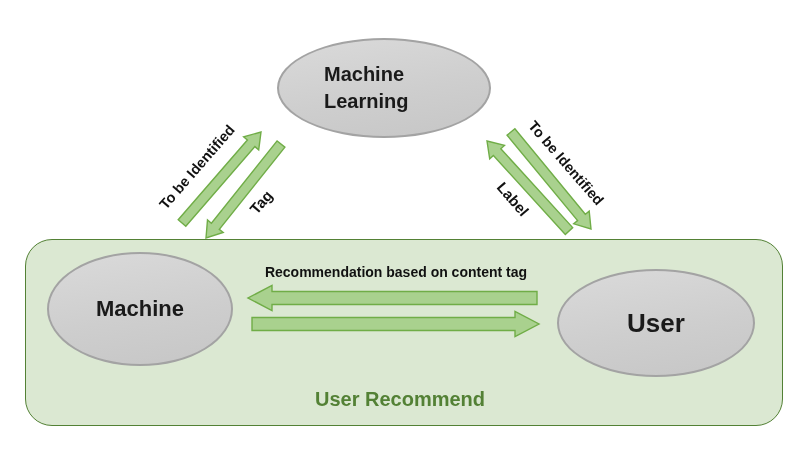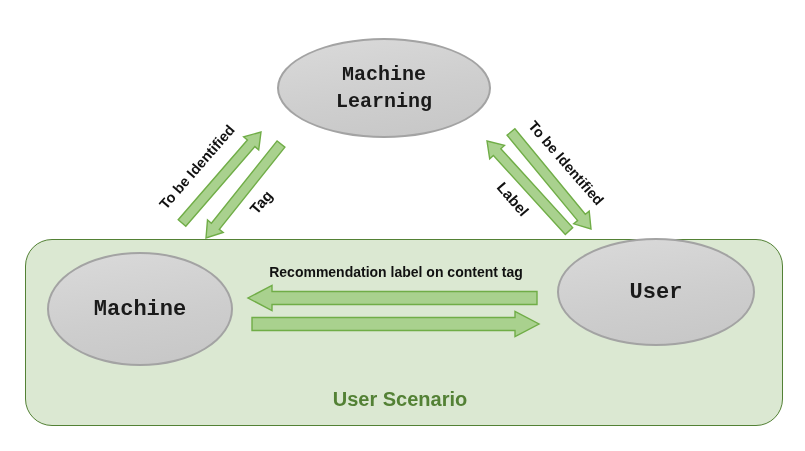--- a/index.html
+++ b/index.html
@@ -32,39 +32,38 @@
     position: absolute;
     box-sizing: border-box;
     border-radius: 50%;
     background: linear-gradient(170deg, #dadada 0%, #cecece 55%, #c6c6c6 100%);
     border: 2px solid #a3a3a3;
     display: flex;
     align-items: center;
     justify-content: center;
     color: #1a1a1a;
     font-weight: 700;
-    text-align: center;
-    font-family: Liberation Mono, monospace;
+    text-align: left;
   }
   .node-ml {
     left: 277px; top: 38px;
     width: 214px; height: 100px;
     font-size: 20px;
     line-height: 1.35;
   }
   .node-ml .node-label { max-width: 120px; }
   .node-content {
     left: 47px; top: 252px;
     width: 186px; height: 114px;
     font-size: 22px;
   }
   .node-user {
-    left: 557px; top: 238px;
+    left: 557px; top: 269px;
     width: 198px; height: 108px;
-    font-size: 22px;
+    font-size: 26px;
   }
   
   .arrow-layer {
     position: absolute;
     left: 0; top: 0;
     width: 805px; height: 451px;
     pointer-events: none;
   }
   
   .rot-label {
@@ -124,17 +123,17 @@
   </div>
   <div class="node node-user">
     <span class="node-label">User</span>
   </div>
 
   <div class="rot-label" style="left:197px; top:167px; --r:-49deg;">To be Identified</div>
   <div class="rot-label" style="left:261px; top:202px; --r:-49deg; font-size:15px;">Tag</div>
   <div class="rot-label" style="left:513px; top:199px; --r:49deg; font-size:15px;">Label</div>
   <div class="rot-label" style="left:566px; top:163px; --r:49deg;">To be Identified</div>
 
-  <div class="h-label h-label-top">Recommendation label on content tag</div>
+  <div class="h-label h-label-top">Recommendation based on content tag</div>
 
-  <div class="scenario-caption">User Scenario</div>
+  <div class="scenario-caption">User Recommend</div>
 
 </div>
 
 </body></html>

